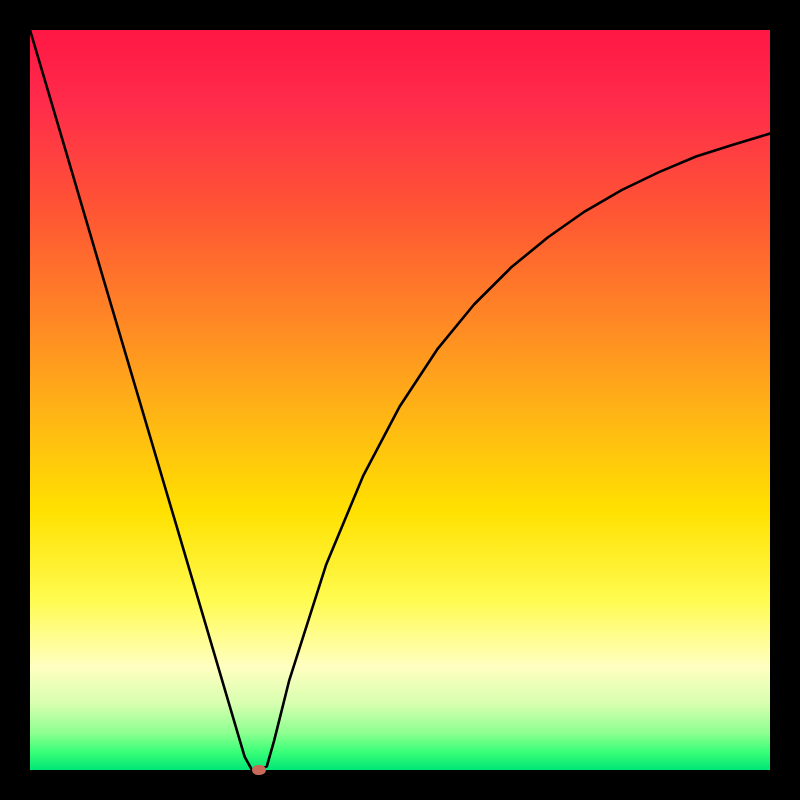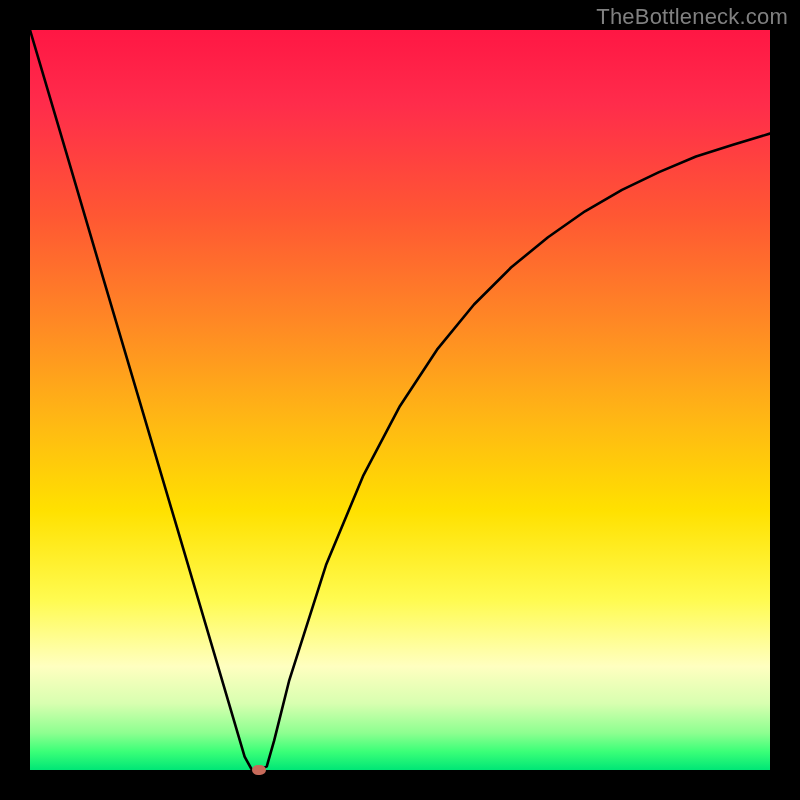--- a/index.html
+++ b/index.html
@@ -65,21 +65,20 @@
     font-size: 22px;
     letter-spacing: 0.2px;
     font-weight: 400;
   }
 </style>
 </head>
 <body>
 
 <div class="stage">
 
-  <div class="watermark">TheBottleneck.com</div>
 
   <div class="plot">
 
     <div class="gradient"></div>
 
     <svg class="curve" viewBox="0 0 740 740" preserveAspectRatio="none">
       <path fill="none" stroke="#000" stroke-width="2.6" stroke-linejoin="round" stroke-linecap="round" d="M0.00 0.00 L37.00 125.06 L74.00 250.86 L111.00 375.92 L148.00 500.98 L185.00 626.04 L199.80 676.36 L214.60 726.68 L222.00 740.00 L229.40 740.00 L236.80 736.30 L244.20 710.40 L259.00 651.20 L296.00 535.02 L333.00 446.22 L370.00 375.92 L407.00 319.68 L444.00 274.54 L481.00 237.54 L518.00 207.20 L555.00 181.30 L592.00 159.84 L629.00 142.08 L666.00 126.54 L703.00 114.70 L740.00 103.60"></path>
     </svg>
 
     <div class="dot" style="left: 229.4px; top: 740px;"></div>

